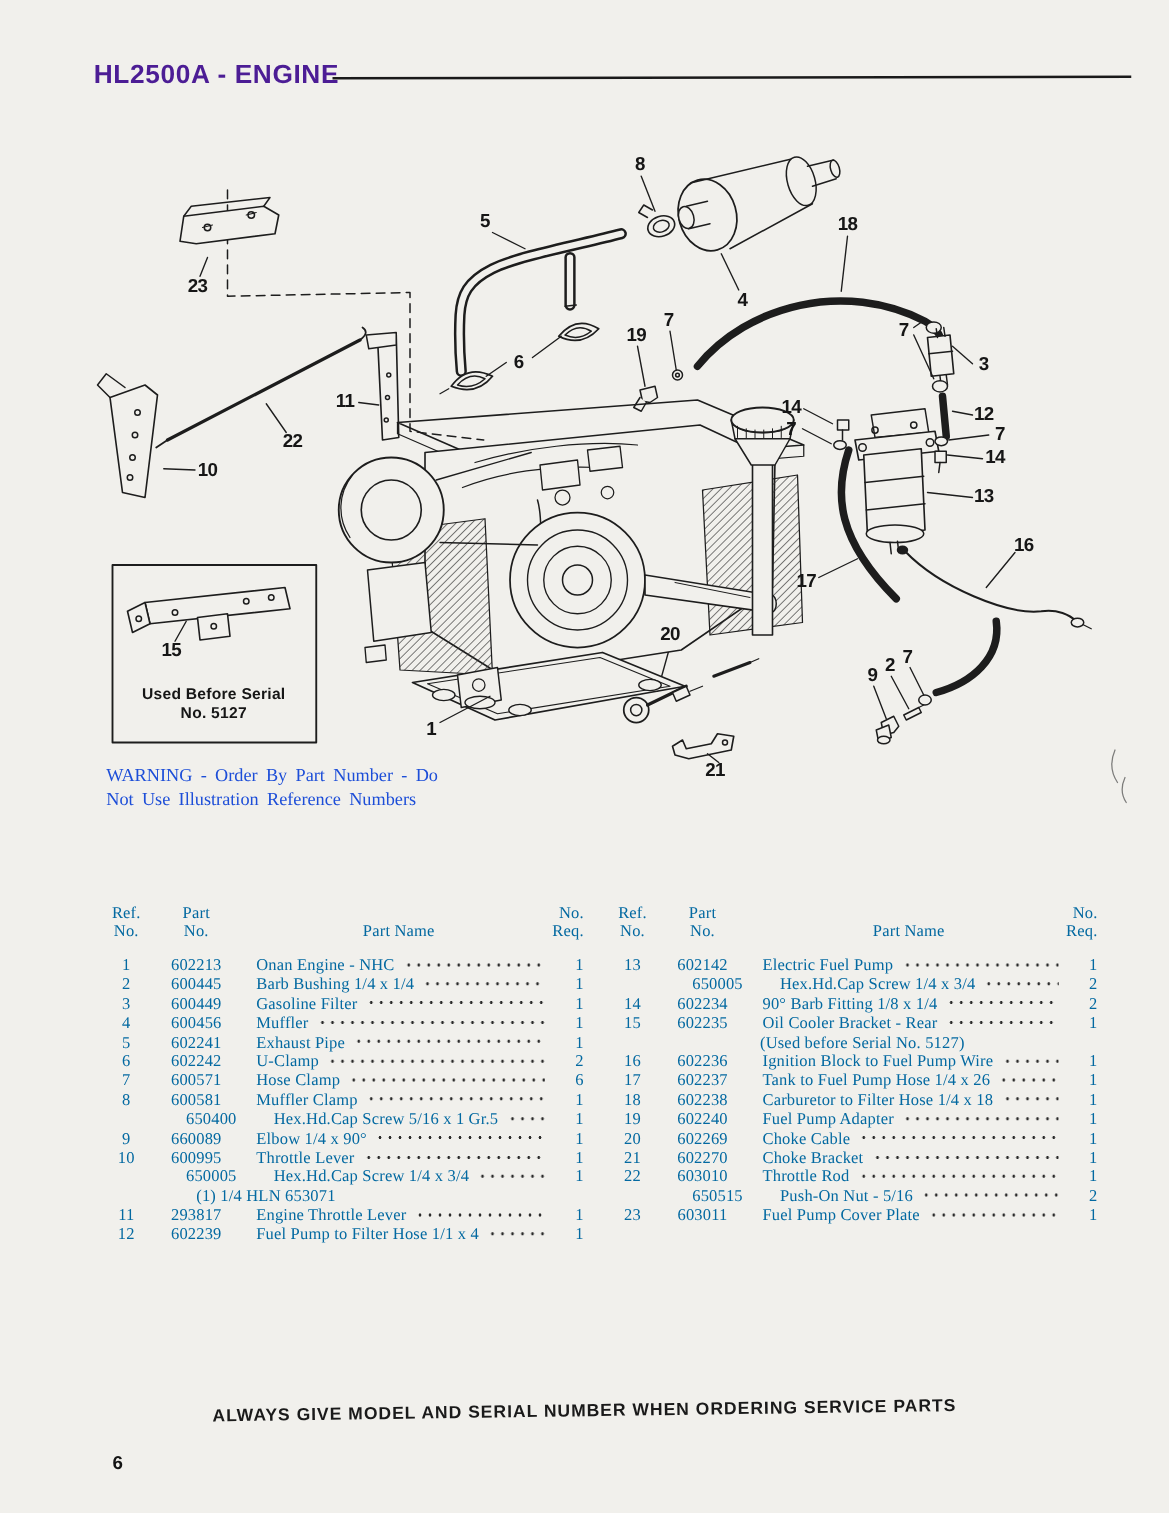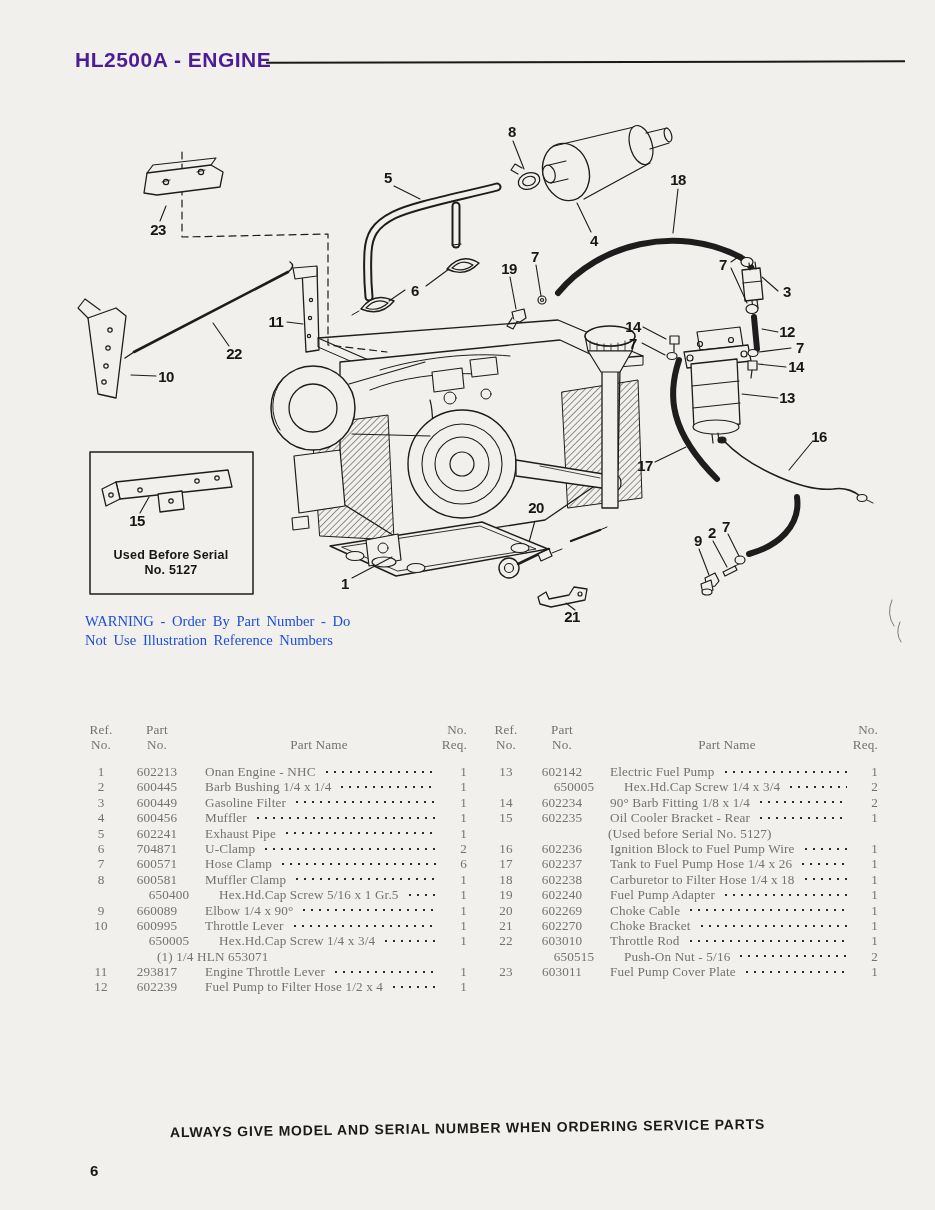--- a/index.html
+++ b/index.html
@@ -26,21 +26,21 @@
   #warning{
     left:85px;top:612px;width:300px;font-size:14.6px;line-height:19px;
     word-spacing:3px;color:#1d4ed8;
   }
   
   .inset-caption{
     font-family:"Liberation Sans",sans-serif;font-weight:bold;font-size:12.5px;
     color:#161616;text-align:center;width:160px;letter-spacing:.2px;
   }
   
-  .parts-table{top:722px;font-size:13.2px;color:#737373;letter-spacing:.15px;}
+  .parts-table{top:722px;font-size:13.2px;color:#0369a1;letter-spacing:.15px;}
   #table-left{left:85px;width:382px;}
   #table-right{left:490px;width:388px;}
   .tbl-head{display:flex;margin-bottom:12px;}
   .tbl-head .c{white-space:pre-line;line-height:15px;}
   .c-ref{width:32px;text-align:center;flex:none;}
   .c-part{width:80px;text-align:center;flex:none;}
   .c-name{flex:1;text-align:center;}
   .c-req{width:26px;text-align:right;flex:none;}
   .row{display:flex;align-items:baseline;line-height:15.4px;height:15.4px;}
   .row .c-name{text-align:left;display:flex;align-items:baseline;min-width:0;padding-left:8px;}
@@ -351,21 +351,21 @@
       <div class="c-ref">5</div>
       <div class="c-part">602241</div>
       <div class="c-name">
         <span class="nm">Exhaust Pipe</span>
         <span class="dots"></span>
       </div>
       <div class="c-req">1</div>
     </div>
     <div class="row">
       <div class="c-ref">6</div>
-      <div class="c-part">704871</div>
+      <div class="c-part">602242</div>
       <div class="c-name">
         <span class="nm">U-Clamp</span>
         <span class="dots"></span>
       </div>
       <div class="c-req">2</div>
     </div>
     <div class="row">
       <div class="c-ref">7</div>
       <div class="c-part">600571</div>
       <div class="c-name">
@@ -426,21 +426,21 @@
       <div class="c-name">
         <span class="nm">Engine Throttle Lever</span>
         <span class="dots"></span>
       </div>
       <div class="c-req">1</div>
     </div>
     <div class="row">
       <div class="c-ref">12</div>
       <div class="c-part">602239</div>
       <div class="c-name">
-        <span class="nm">Fuel Pump to Filter Hose 1/2 x 4</span>
+        <span class="nm">Fuel Pump to Filter Hose 1/1 x 4</span>
         <span class="dots"></span>
       </div>
       <div class="c-req">1</div>
     </div>
   </div>
 <div class="abs parts-table" id="table-right">
     <div class="tbl-head">
       <div class="c c-ref">Ref.
 No.</div>
       <div class="c c-part">Part

